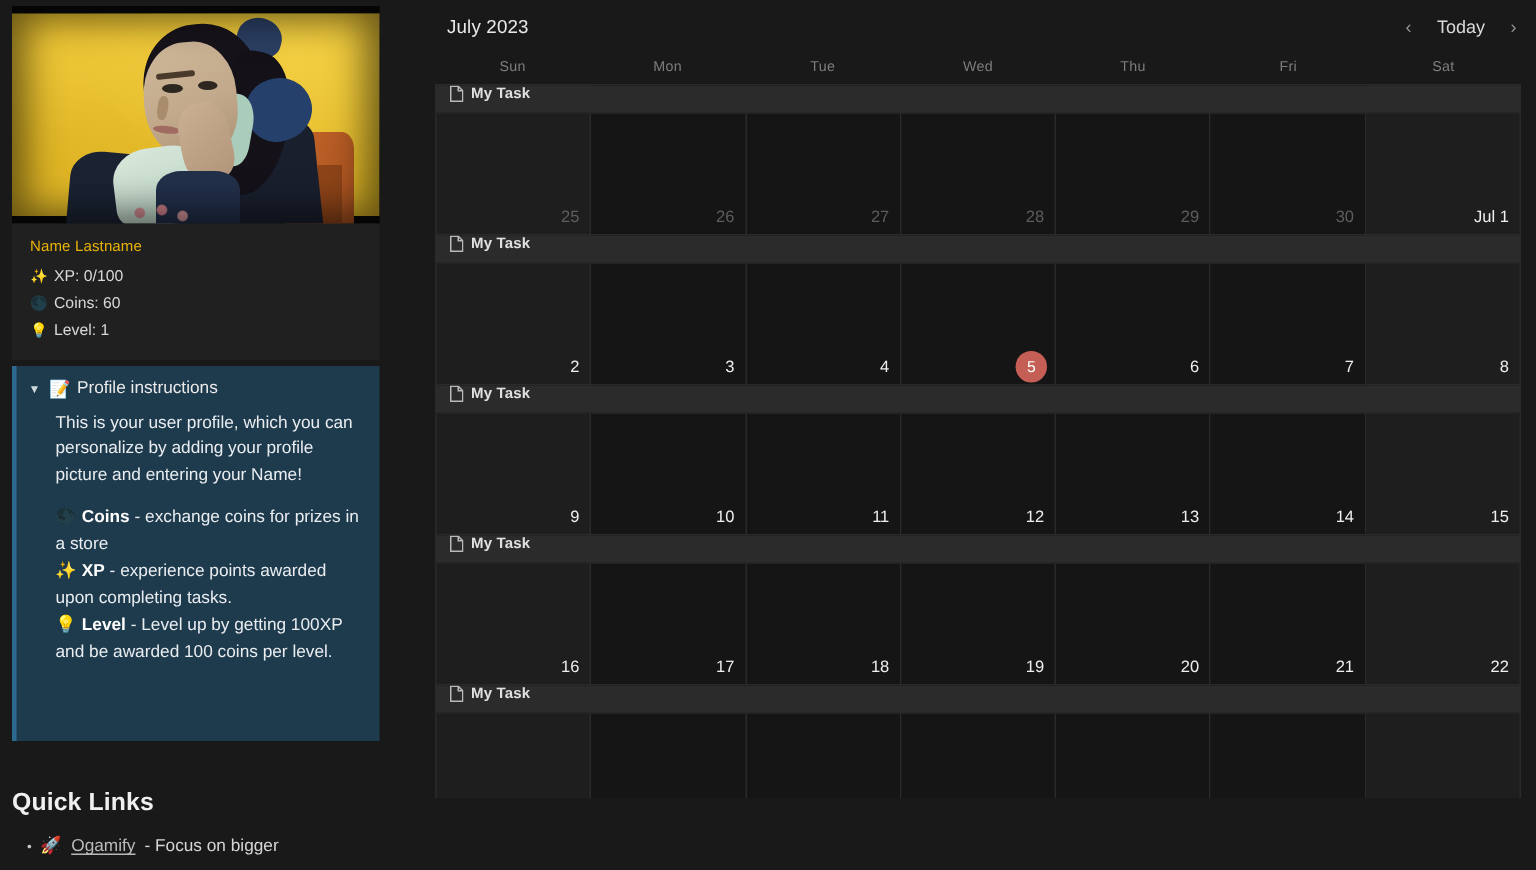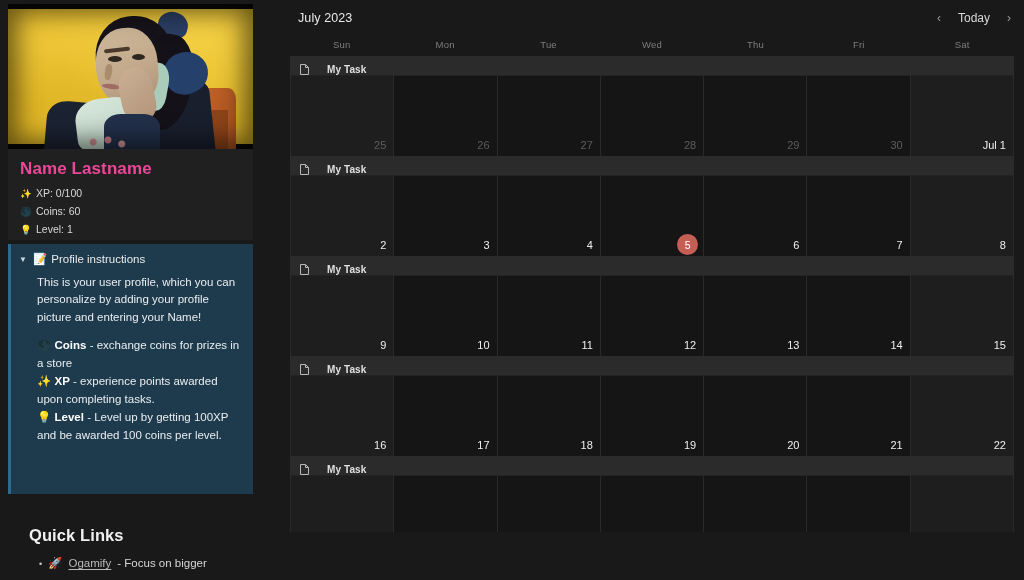--- a/index.html
+++ b/index.html
@@ -135,21 +135,21 @@
     box-shadow:inset 0 0 24px 9px rgba(0,0,0,.55);
   }
 
   .profile-card{
     position:absolute; left:8px; top:149px;
     width:245px; height:91px;
     background:#202020;
     padding:10px 12px 0 12px;
   }
   .profile-name{
-    font-size:17px; font-weight:bold; color:#ec4899;
+    font-size:10px; font-weight:normal; color:#eab308;
     letter-spacing:.1px; margin-bottom:8px;
   }
   .stat-line{
     font-size:10.5px; color:#d8d8d8; margin-bottom:5.5px;
     display:flex; align-items:center; gap:5px; line-height:1.2;
   }
   .stat-ico{ font-size:9.5px; width:11px; display:inline-block; }
 
   .callout{
     position:absolute; left:8px; top:244px;
@@ -170,21 +170,21 @@
     padding-left:18px; margin-bottom:11px;
   }
   .callout-list{ padding-left:18px; }
   .callout-li{
     font-size:11.5px; line-height:1.52; color:#e9edf0;
     margin-bottom:1px;
   }
   .callout-li b{ color:#ffffff; }
 
   .quicklinks{
-    position:absolute; left:8px; top:526px; width:270px;margin-left:21px;
+    position:absolute; left:8px; top:526px; width:270px;
   }
   .ql-title{
     font-size:16.5px; font-weight:bold; color:#f0f0f0;
     letter-spacing:.1px; margin-bottom:11px;
   }
   .ql-item{
     display:flex; align-items:baseline; gap:6px;
     font-size:11.5px; color:#d6d6d6;
   }
   .ql-bullet{ font-size:9px; color:#c9c9c9; margin-left:10px; }
@@ -233,21 +233,21 @@
   .day:first-child{ border-left:1px solid #2a2a2a; }
   .day.weekend{ background:#1e1e1e; }
   .daynum{
     position:absolute; right:7px; bottom:5px;
     font-size:11px; color:#efefef;
   }
   .daynum.muted{ color:#5d5d5d; }
   .taskbar{
     position:absolute; left:0; right:0; top:0; height:19px;
     background:#2b2b2b;
-    display:flex; align-items:flex-end; gap:18px;
+    display:flex; align-items:flex-start; gap:5px;
     padding-left:10px;
     z-index:3;
     border-bottom:1px solid #232323;
   }
   .task-label{
     font-size:10px; font-weight:bold; color:#e0e0e0; letter-spacing:.1px;
   }
   .doc-ico{ display:block; }
   .today-pill{
     position:absolute; right:-2px; bottom:-4px;

